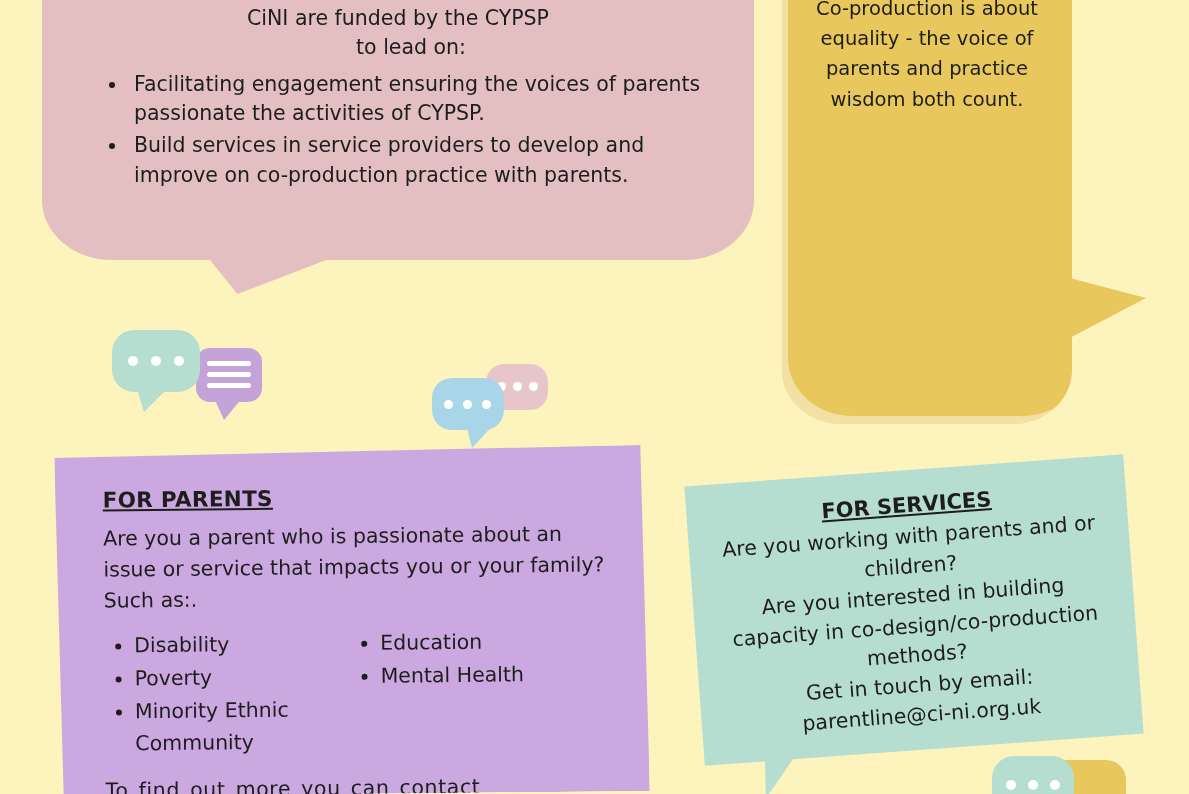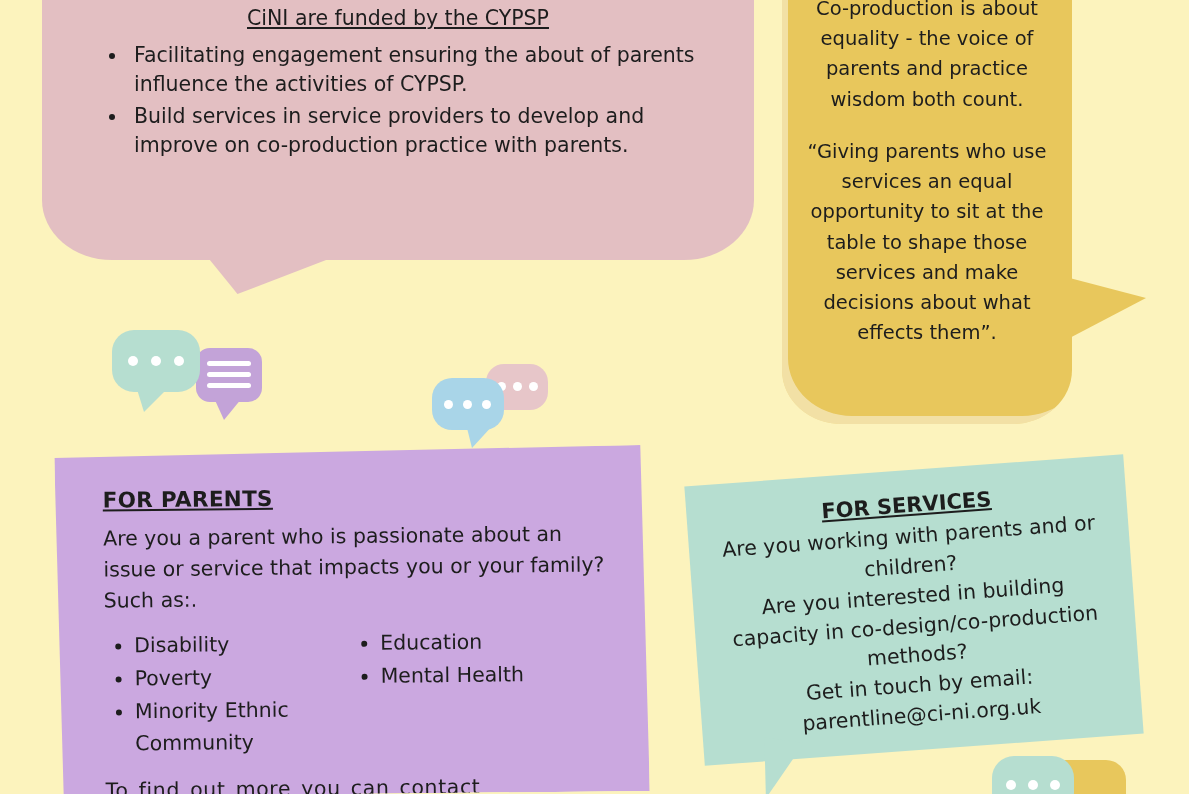--- a/index.html
+++ b/index.html
@@ -45,21 +45,20 @@
   }
   .pink-text {
     color: #1d1d1d;
     font-size: 20.5px;
     line-height: 1.42;
     font-family: "DejaVu Sans", sans-serif;
   }
   .pink-head {
     text-align: center;
     margin: 0;
-    text-decoration: underline;
   }
   .pink-head .l2 {
     display: block;
     margin-left: 26px;
   }
   .pink-list {
     margin: 8px 0 0 0;
     padding-left: 52px;
   }
   .pink-list li {
@@ -274,34 +273,34 @@
 </head>
 <body>
 
 <div class="stage">
 
   <div class="bubble-pink-tail"></div>
   <div class="bubble-pink">
     <div class="pink-text">
       <div class="pink-head">
         <span>CiNI are funded by the CYPSP</span>
+        <span class="l2">to lead on:</span>
       </div>
       <ul class="pink-list">
-        <li>Facilitating engagement ensuring the about of parents influence the activities of CYPSP.</li>
+        <li>Facilitating engagement ensuring the voices of parents passionate the activities of CYPSP.</li>
         <li>Build services in service providers to develop and improve on co-production practice with parents.</li>
       </ul>
     </div>
   </div>
 
   <div class="bubble-yellow-tail"></div>
   <div class="bubble-yellow">
     <div class="yellow-text">
       <p>Co-production is about equality - the voice of parents and practice wisdom both count.</p>
       <div class="yellow-gap"></div>
-      <p>“Giving parents who use services an equal opportunity to sit at the table to shape those services and make decisions about what effects them”.</p>
     </div>
   </div>
 
   <div class="deco deco-purple-sq">
     <span class="line l1"></span>
     <span class="line l2"></span>
     <span class="line l3"></span>
   </div>
   <div class="deco-purple-tail"></div>
 

